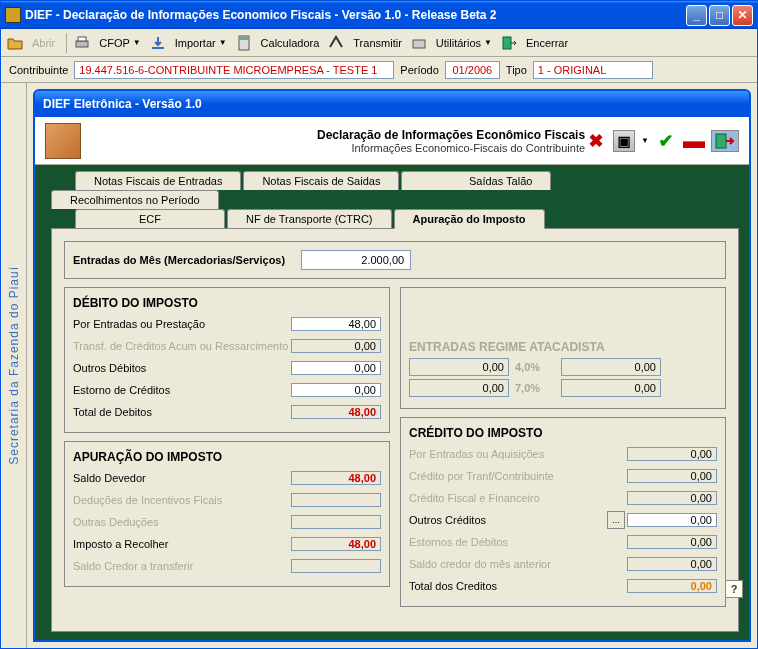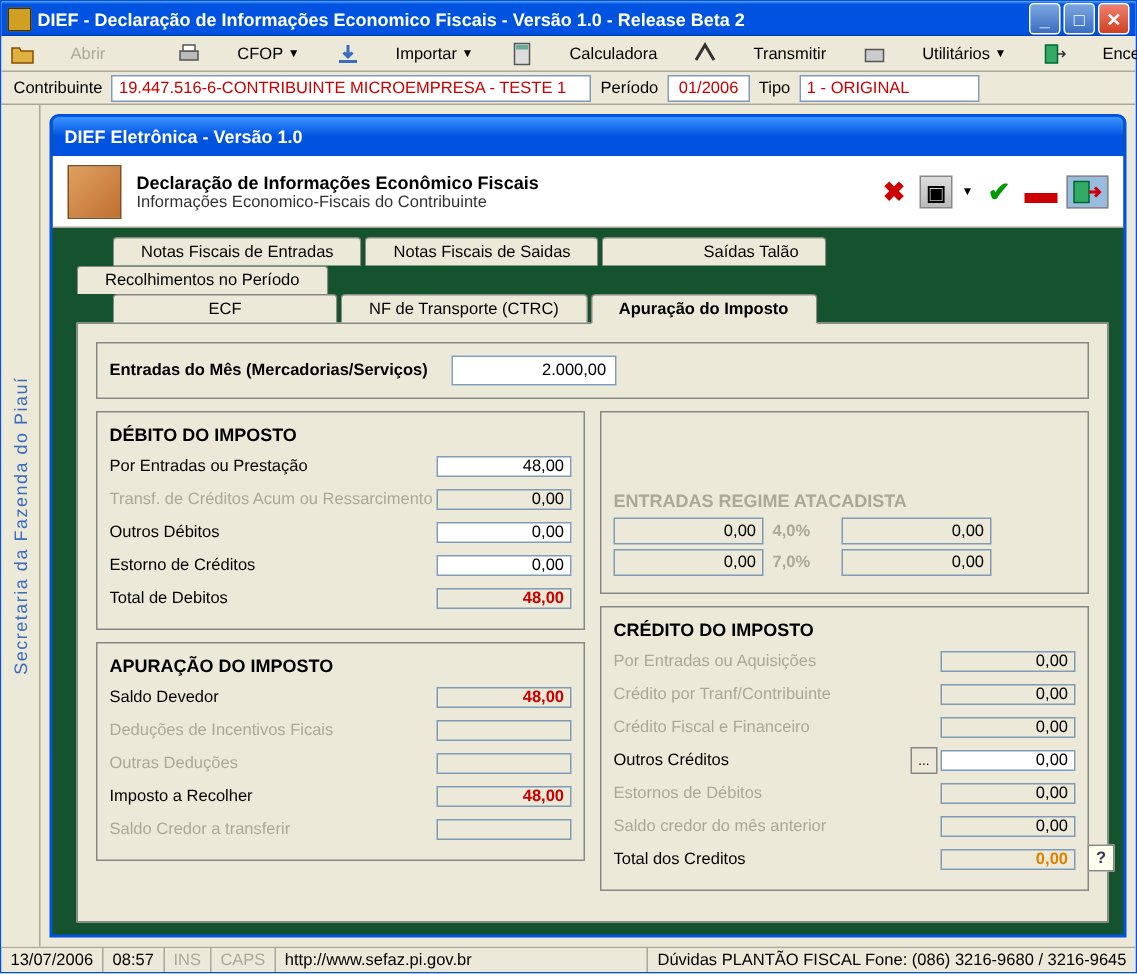--- a/index.html
+++ b/index.html
@@ -7,21 +7,21 @@
 
 .window { width: 758px; height: 649px; border: 1px solid #0053e1; background: #ece9d8; display: flex; flex-direction: column; position: relative; }
 
 .titlebar { height: 28px; background: linear-gradient(to bottom, #3a93ff 0%, #0053e1 8%, #0053e1 92%, #003db5 100%); display: flex; align-items: center; padding: 0 4px; color: #fff; }
 .titlebar-icon { width: 16px; height: 16px; background: #d0a020; margin-right: 4px; border: 1px solid #333; }
 .titlebar-text { flex: 1; font-weight: bold; font-size: 12px; }
 .titlebar-btns { display: flex; gap: 2px; }
 .titlebar-btn { width: 21px; height: 21px; background: linear-gradient(to bottom, #7ba7e0, #3a6dc0); border: 1px solid #fff; border-radius: 3px; color: #fff; display: flex; align-items: center; justify-content: center; font-weight: bold; font-size: 12px; cursor: pointer; }
 .titlebar-btn.close { background: linear-gradient(to bottom, #f08070, #d04020); }
 
-.toolbar { height: 28px; background: #ece9d8; border-bottom: 1px solid #aca899; display: flex; align-items: center; padding: 0 6px; gap: 20px; }
+.toolbar { height: 28px; background: #ece9d8; border-bottom: 1px solid #aca899; display: flex; align-items: center; padding: 0 6px; gap: 5px; }
 .tb-icon { width: 16px; height: 16px; display: inline-block; }
 .tb-item { display: flex; align-items: center; gap: 3px; padding: 2px 4px; cursor: pointer; color: #000; }
 .tb-item.disabled { color: #aca899; }
 .tb-sep { width: 1px; height: 20px; background: #aca899; margin: 0 2px; }
 .tb-dd { font-size: 8px; }
 
 .infobar { height: 26px; background: #ece9d8; border-bottom: 1px solid #aca899; display: flex; align-items: center; padding: 0 8px; gap: 6px; }
 .infobar label { color: #000; }
 .infobar input { border: 1px solid #7f9db9; background: #fff; height: 18px; padding: 0 4px; font-size: 11px; }
 .inp-contrib { width: 320px; color: #c00; }
@@ -31,21 +31,21 @@
 .main-area { flex: 1; display: flex; background: #ece9d8; position: relative; }
 
 .sidebar { width: 26px; background: #ece9d8; border-right: 1px solid #aca899; display: flex; align-items: center; justify-content: center; }
 .sidebar-text { writing-mode: vertical-rl; transform: rotate(180deg); color: #3a6dc0; font-size: 12px; letter-spacing: 1px; }
 
 .content { flex: 1; position: relative; padding: 6px; }
 
 .inner-window { border: 2px solid #0053e1; border-radius: 6px 6px 0 0; background: #14532d; height: 100%; display: flex; flex-direction: column; overflow: hidden; }
 .inner-titlebar { height: 26px; background: linear-gradient(to bottom, #3a93ff 0%, #0053e1 50%); display: flex; align-items: center; padding: 0 8px; color: #fff; font-weight: bold; font-size: 12px; }
 
-.inner-header { height: 48px; background: #fff; border-bottom: 1px solid #aca899; display: flex; align-items: center; padding: 0 10px; }
+.inner-header { height: 48px; background: #fff; border-bottom: 1px solid #aca899; display: flex; align-items: center; padding: 0 10px; text-align: right; }
 .header-icon { width: 36px; height: 36px; background: linear-gradient(135deg, #e0a060, #c07030); border: 1px solid #805020; margin-right: 10px; }
 .header-text { flex: 1; }
 .header-title { font-weight: bold; font-size: 12px; }
 .header-sub { font-size: 11px; color: #333; }
 .header-btns { display: flex; gap: 6px; align-items: center; }
 .hb { width: 22px; height: 22px; border: 1px solid #888; background: #ece9d8; display: flex; align-items: center; justify-content: center; cursor: pointer; font-size: 14px; font-weight: bold; }
 .hb.x { color: #c00; border: none; background: none; font-size: 18px; }
 .hb.book { background: linear-gradient(#ddd,#bbb); }
 .hb.check { color: #090; border: none; background: none; font-size: 18px; }
 .hb.minus { color: #c00; border: none; background: none; font-size: 22px; }
@@ -314,22 +314,14 @@
               </div>
             </div>
           </div>
 
         </div>
       </div>
       <div class="help-icon">?</div>
     </div>
   </div>
 
-  <div class="statusbar">
-    <div class="status-cell">13/07/2006</div>
-    <div class="status-cell">08:57</div>
-    <div class="status-cell dim">INS</div>
-    <div class="status-cell dim">CAPS</div>
-    <div class="status-cell" style="flex:1">http://www.sefaz.pi.gov.br</div>
-    <div class="status-cell" style="border-right:none">Dúvidas PLANTÃO FISCAL Fone: (086) 3216-9680 / 3216-9645</div>
-  </div>
 
 </div>
 
 </body></html>

